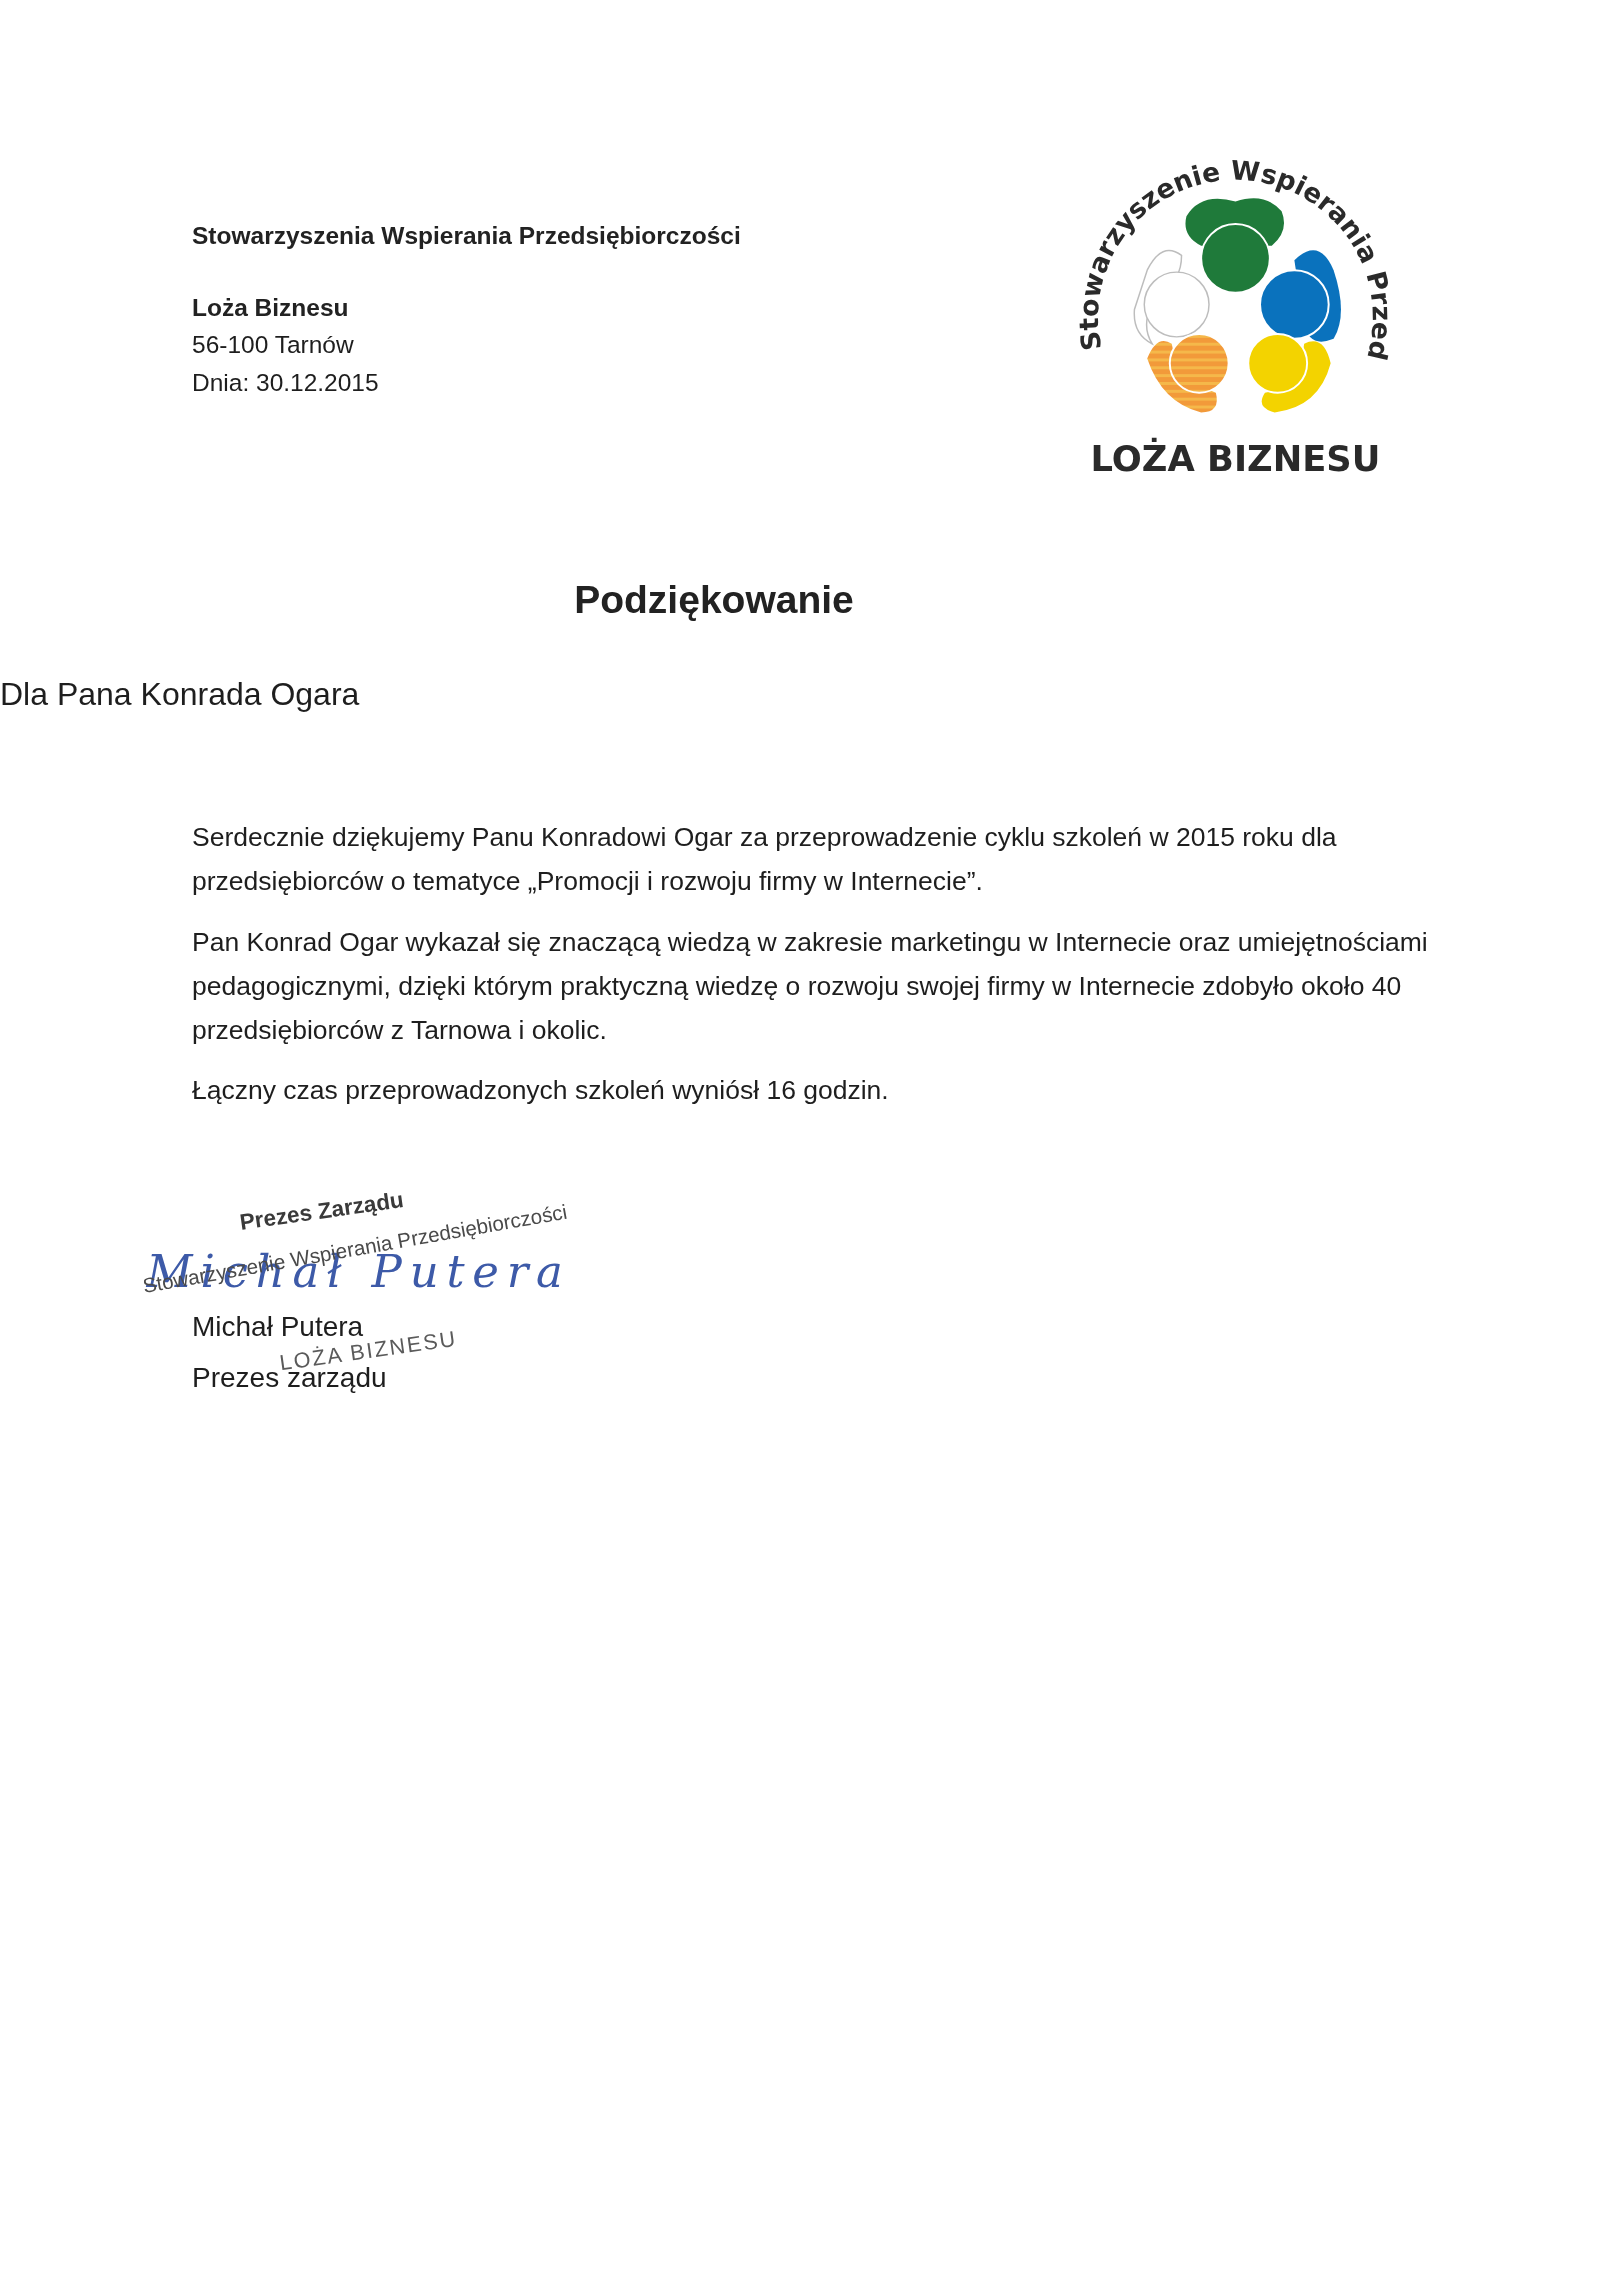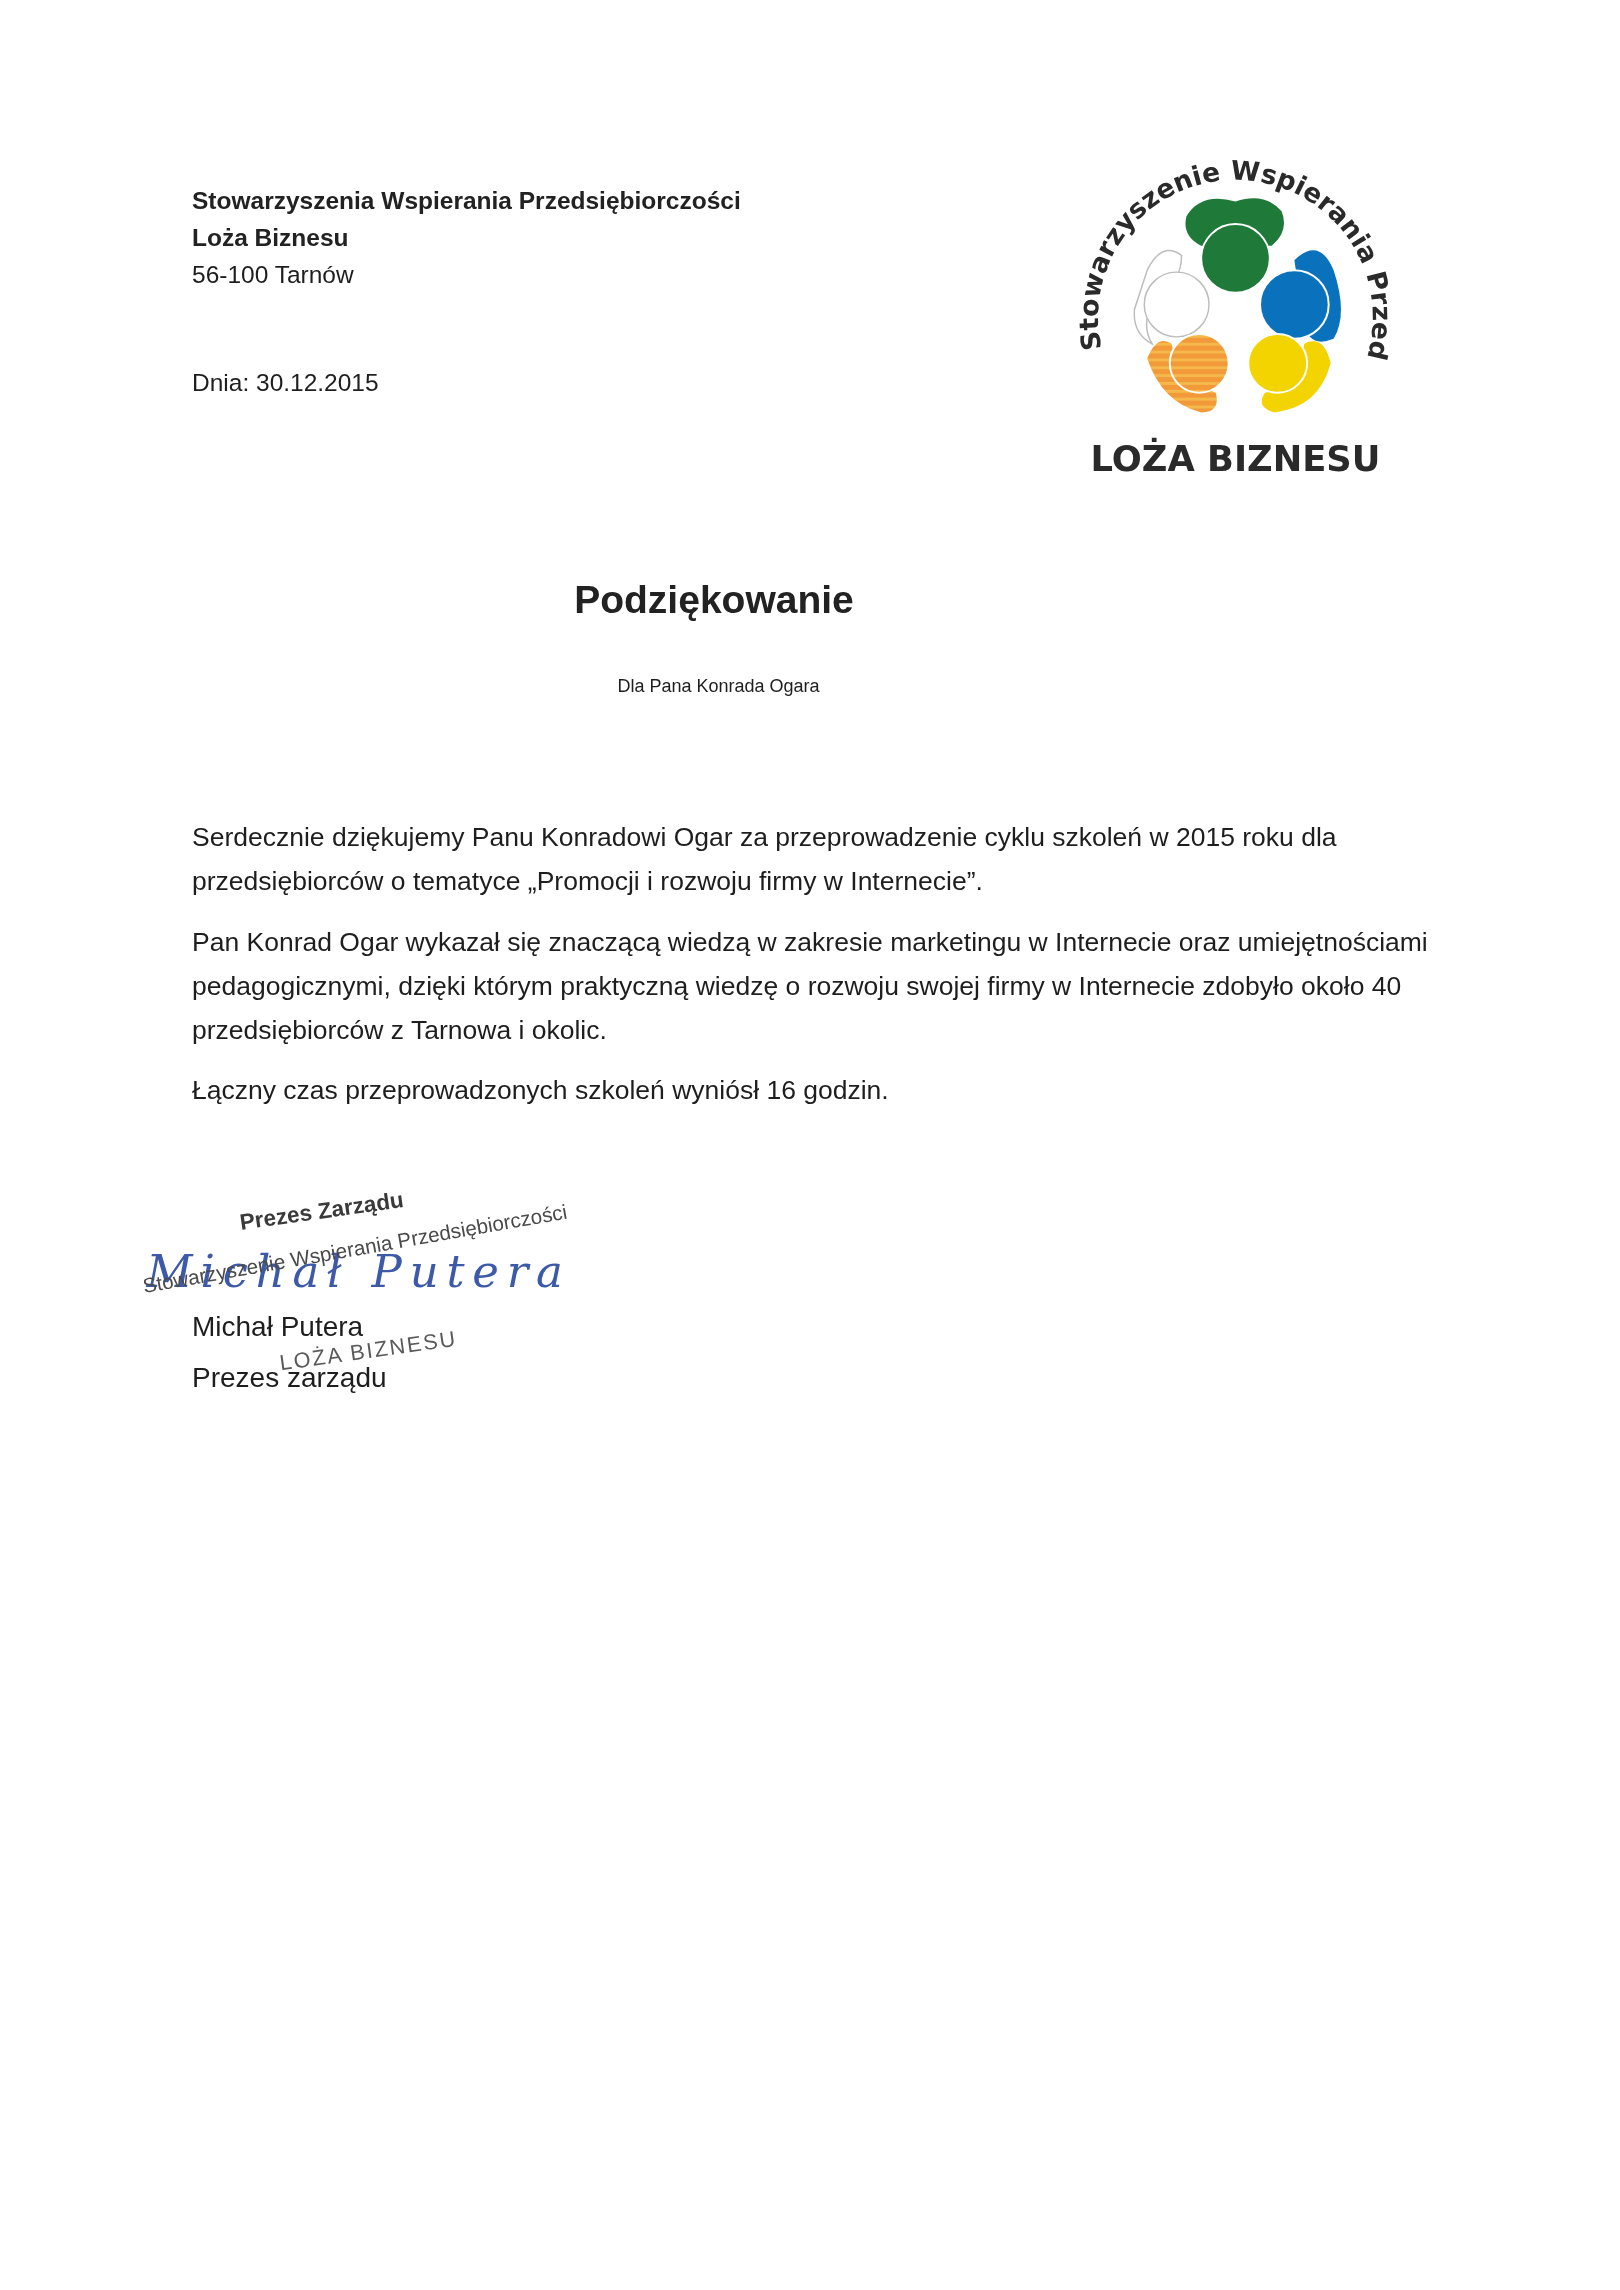--- a/index.html
+++ b/index.html
@@ -1,24 +1,24 @@
 <!DOCTYPE html>
 <html><head>
 <meta charset="utf-8">
 <style>
   html, body { margin: 0; padding: 0; background: #ffffff; }
   body { width: 1620px; height: 2291px; position: relative; overflow: hidden;
          font-family: "Liberation Sans", sans-serif; color: #1e1e1e; }
   .sender { position: absolute; left: 192px; top: 182px; font-size: 24.5px; line-height: 37px; }
-  .sender .b { font-weight: bold; color: #222; }
+  .sender .b { font-weight: bold; color: #222; margin-top: 35px; }
   .date { position: absolute; left: 192px; top: 369px; font-size: 24.5px; }
   .logo { position: absolute; left: 1054px; top: 123px; width: 363px; height: 363px; }
   .title { position: absolute; left: 0; width: 1428px; top: 578px; text-align: center;
            font-size: 39px; font-weight: bold; color: #222; }
-  .recipient { position: absolute; left: 0; width: 1437px; top: 676px; text-align: center; font-size: 18px; }
+  .recipient { position: absolute; left: 0; width: 1437px; top: 676px; text-align: left; font-size: 32px; }
   .body { position: absolute; left: 192px; top: 815px; width: 1274px; font-size: 26.5px; line-height: 44px; }
   .body p { margin: 0 0 16.7px 0; }
   .sig-area { position: absolute; left: 127px; top: 1176px; width: 490px; height: 245px; }
   .stamp-title { position: absolute; left: 113px; top: 34px; font-size: 22.5px; font-weight: bold; color: #3a3a3a;
                  transform: rotate(-8deg); transform-origin: left center; }
   .handwriting { position: absolute; left: 19.6px; top: 69px; font-family: "DejaVu Serif", serif; font-style: italic;
                  font-size: 45px; color: #3d5aa8; letter-spacing: 7.8px; }
   .typed-name { position: absolute; left: 65px; top: 135px; font-size: 28px; color: #1e1e1e; }
   .typed-role { position: absolute; left: 65px; top: 186px; font-size: 28px; color: #1e1e1e; }
   .stamp-org { position: absolute; left: 17.6px; top: 98px; font-size: 20.6px; color: #4a4a4a;

